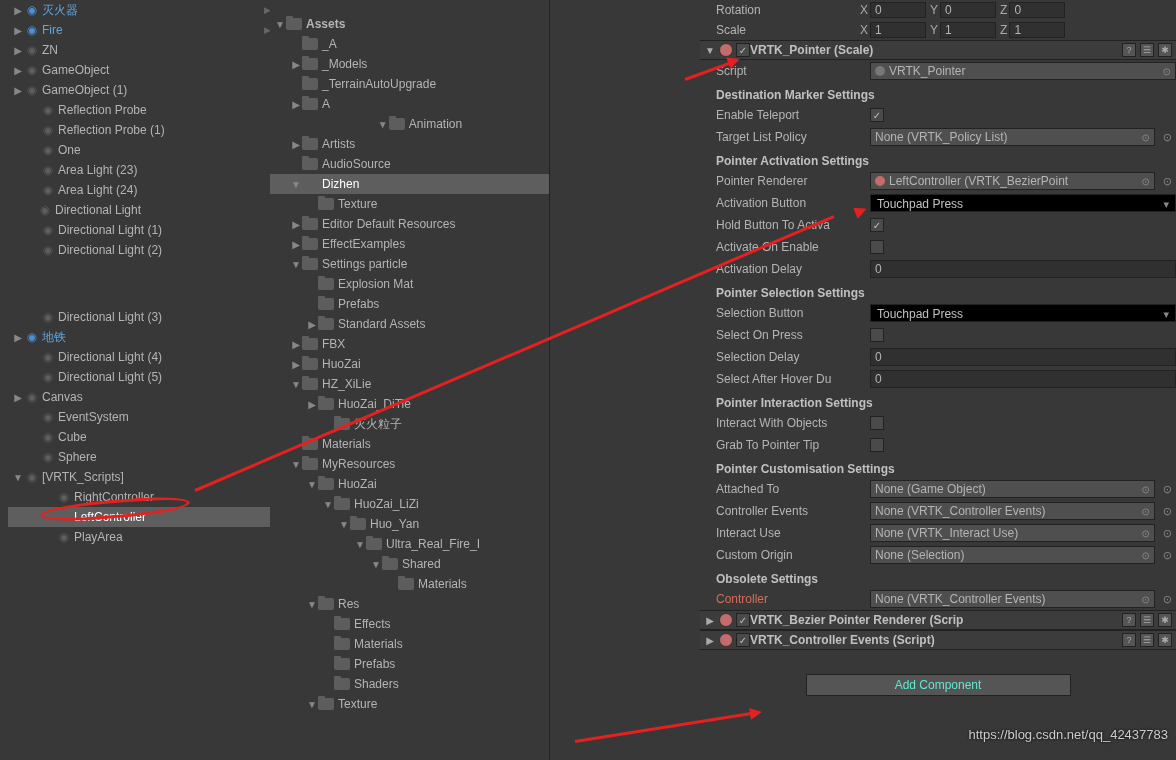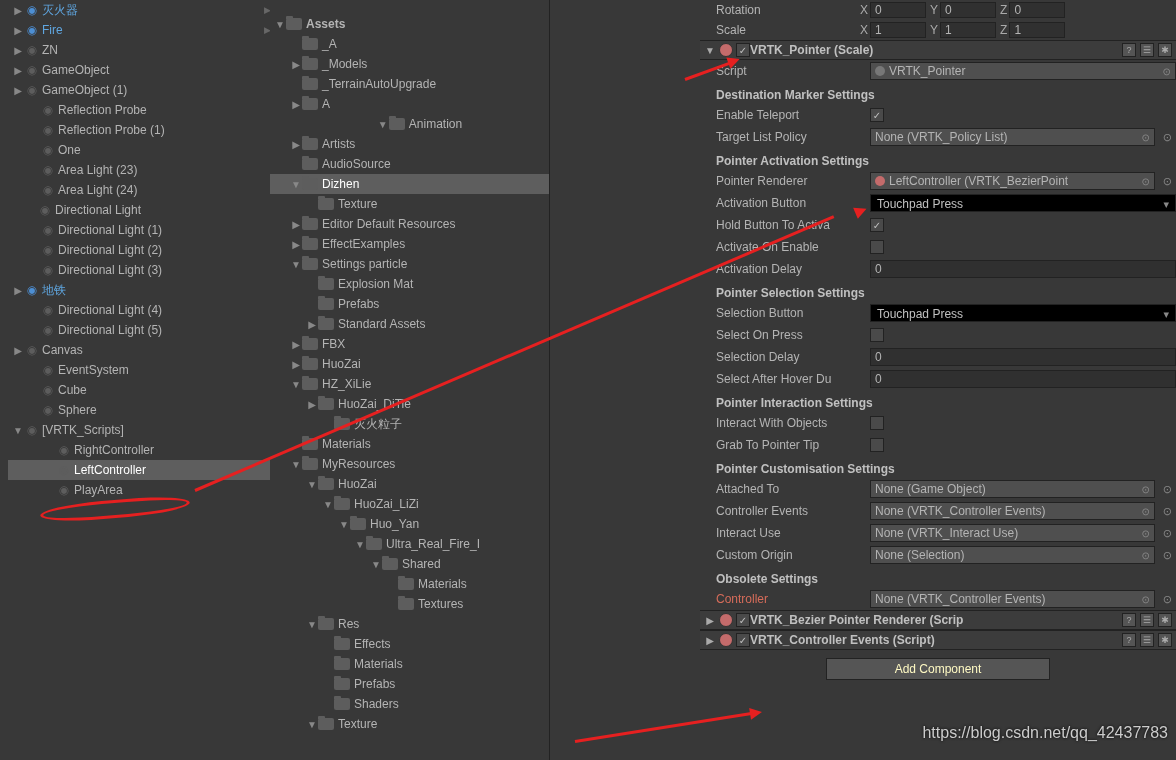--- a/index.html
+++ b/index.html
@@ -49,23 +49,23 @@
 .checkbox { width: 14px; height: 14px; background: #4a4a4a; border: 1px solid #222; display: flex; align-items: center; justify-content: center; font-size: 10px; }
 .checkbox.checked::before { content: "✓"; color: #c0c0c0; }
 .target-dot { color: #888; margin-left: 4px; margin-right: 4px; font-size: 11px; }
 .target-dot::before { content: "⊙"; }
 
 .transform-row { display: flex; align-items: center; height: 20px; padding-left: 16px; }
 .transform-row .prop-label { width: 140px; }
 .axis { color: #aaa; margin-left: 4px; margin-right: 2px; }
 .axis-field { background: #303030; border: 1px solid #222; height: 16px; width: 56px; padding: 0 4px; color: #b4b4b4; display: flex; align-items: center; }
 
-.add-component { background: #555; border: 1px solid #222; height: 22px; width: 224px; margin: 8px auto; display: flex; align-items: center; justify-content: center; color: #fef9c3; }
-
-.watermark { position: absolute; right: 8px; bottom: 18px; color: #ccc; font-size: 16px; text-shadow: 0 0 3px #000; pointer-events: none; }
+.add-component { background: #555; border: 1px solid #222; height: 22px; width: 265px; margin: 24px auto; display: flex; align-items: center; justify-content: center; color: #5eead4; }
+
+.watermark { position: absolute; right: 8px; bottom: 18px; color: #ccc; font-size: 13px; text-shadow: 0 0 3px #000; pointer-events: none; }
 .red-line { position: absolute; background: #e62020; height: 3px; transform-origin: left center; pointer-events: none; }
 .red-arrowhead { position: absolute; width: 0; height: 0; border-left: 12px solid #e62020; border-top: 6px solid transparent; border-bottom: 6px solid transparent; pointer-events: none; }
 .red-circle { position: absolute; border: 3px solid #e62020; border-radius: 50%/60%; transform: rotate(-5deg); pointer-events: none; }
 </style>
 </head>
 <body>
 
 <div class="panel hierarchy">
   <div id="hierarchy-tree">
       <div class="tree-row" style="padding-left: 4px;">
@@ -128,21 +128,21 @@
       <div class="tree-row" style="padding-left: 20px;">
         <span class="foldout none"></span>
         <span class="icon cube-icon"></span>
         <span class="label">Directional Light (1)</span>
       </div>
       <div class="tree-row" style="padding-left: 20px;">
         <span class="foldout none"></span>
         <span class="icon cube-icon"></span>
         <span class="label">Directional Light (2)</span>
       </div>
-      <div class="tree-row" style="padding-left: 20px;">
+      <div class="tree-row" style="padding-left: 20px; margin-top: 47px;">
         <span class="foldout none"></span>
         <span class="icon cube-icon"></span>
         <span class="label">Directional Light (3)</span>
       </div>
       <div class="tree-row" style="padding-left: 4px;">
         <span class="foldout right"></span>
         <span class="icon cube-icon blue"></span>
         <span class="label blue">地铁</span>
       </div>
       <div class="tree-row" style="padding-left: 20px;">
@@ -337,25 +337,20 @@
       </div>
       <div class="tree-row" style="padding-left: 100px;">
         <span class="foldout down"></span>
         <span class="folder-icon"></span>
         <span class="label">Shared</span>
       </div>
       <div class="tree-row" style="padding-left: 116px;">
         <span class="foldout none"></span>
         <span class="folder-icon"></span>
         <span class="label">Materials</span>
-      </div>
-      <div class="tree-row" style="padding-left: 116px;">
-        <span class="foldout none"></span>
-        <span class="folder-icon"></span>
-        <span class="label">Textures</span>
       </div>
       <div class="tree-row" style="padding-left: 36px;">
         <span class="foldout down"></span>
         <span class="folder-icon"></span>
         <span class="label">Res</span>
       </div>
       <div class="tree-row" style="padding-left: 52px;">
         <span class="foldout none"></span>
         <span class="folder-icon"></span>
         <span class="label">Effects</span>

